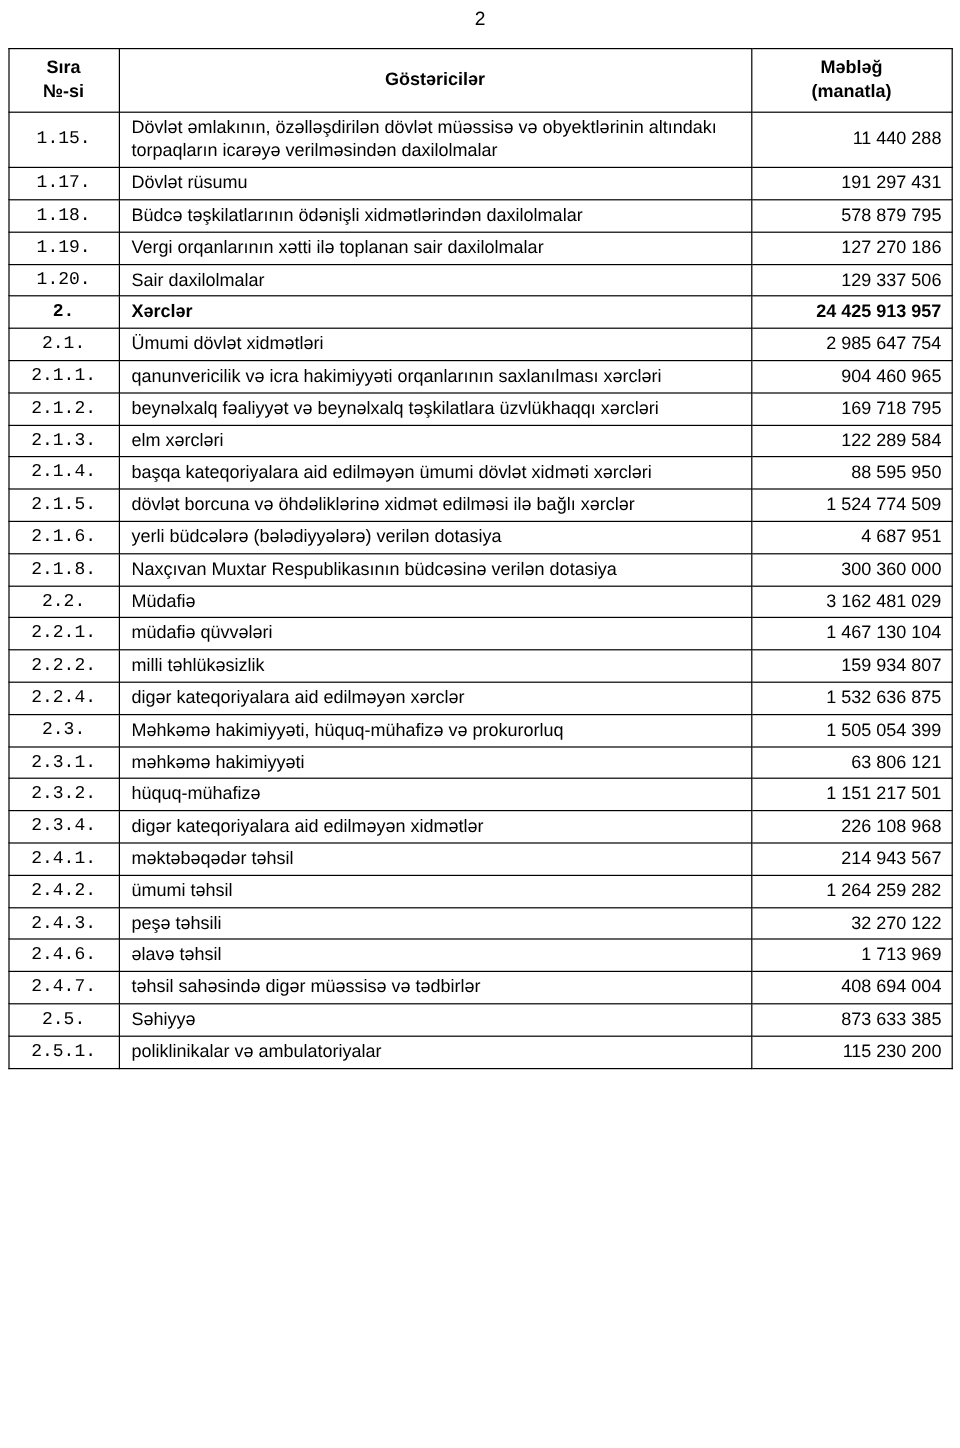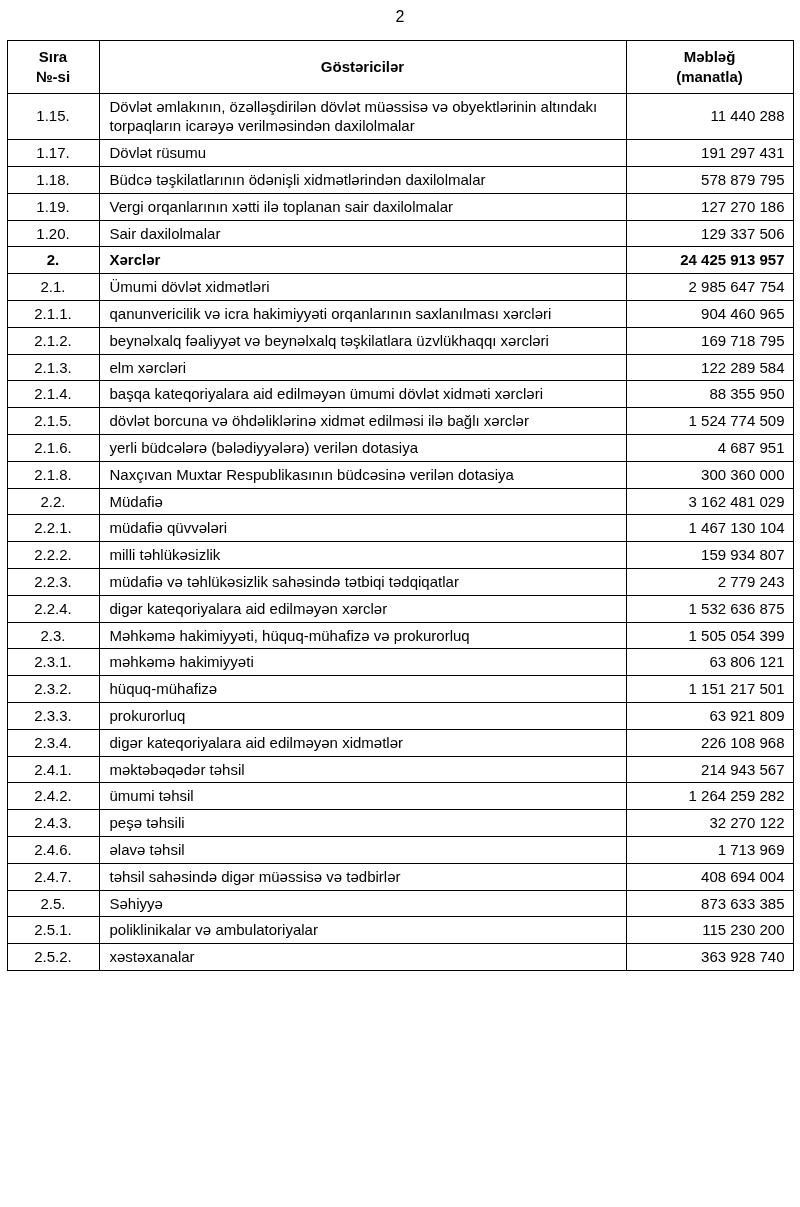--- a/index.html
+++ b/index.html
@@ -38,20 +38,21 @@
     white-space: pre-line;
     padding: 6px 4px;
     font-size: 15px;
   }
   col.c-no     { width: 92px; }
   col.c-label  { width: 527px; }
   col.c-amount { width: 167px; }
   td.col-no {
     text-align: center;
     padding: 3px 2px;
+    font-family: Liberation Mono, monospace;
   }
   td.col-label {
     text-align: left;
     padding: 3px 10px;
   }
   td.col-amount {
     text-align: right;
     padding: 3px 8px;
     white-space: nowrap;
   }
@@ -127,21 +128,21 @@
           <td class="col-amount">169 718 795</td>
         </tr>
         <tr>
           <td class="col-no">2.1.3.</td>
           <td class="col-label">elm xərcləri</td>
           <td class="col-amount">122 289 584</td>
         </tr>
         <tr>
           <td class="col-no">2.1.4.</td>
           <td class="col-label">başqa kateqoriyalara aid edilməyən ümumi dövlət xidməti xərcləri</td>
-          <td class="col-amount">88 355 950</td>
+          <td class="col-amount">88 595 950</td>
         </tr>
         <tr>
           <td class="col-no">2.1.5.</td>
           <td class="col-label">dövlət borcuna və öhdəliklərinə xidmət edilməsi ilə bağlı xərclər</td>
           <td class="col-amount">1 524 774 509</td>
         </tr>
         <tr>
           <td class="col-no">2.1.6.</td>
           <td class="col-label">yerli büdcələrə (bələdiyyələrə) verilən dotasiya</td>
           <td class="col-amount">4 687 951</td>
@@ -160,50 +161,40 @@
           <td class="col-no">2.2.1.</td>
           <td class="col-label">müdafiə qüvvələri</td>
           <td class="col-amount">1 467 130 104</td>
         </tr>
         <tr>
           <td class="col-no">2.2.2.</td>
           <td class="col-label">milli təhlükəsizlik</td>
           <td class="col-amount">159 934 807</td>
         </tr>
         <tr>
-          <td class="col-no">2.2.3.</td>
-          <td class="col-label">müdafiə və təhlükəsizlik sahəsində tətbiqi tədqiqatlar</td>
-          <td class="col-amount">2 779 243</td>
-        </tr>
-        <tr>
           <td class="col-no">2.2.4.</td>
           <td class="col-label">digər kateqoriyalara aid edilməyən xərclər</td>
           <td class="col-amount">1 532 636 875</td>
         </tr>
         <tr>
           <td class="col-no">2.3.</td>
           <td class="col-label">Məhkəmə hakimiyyəti, hüquq-mühafizə və prokurorluq</td>
           <td class="col-amount">1 505 054 399</td>
         </tr>
         <tr>
           <td class="col-no">2.3.1.</td>
           <td class="col-label">məhkəmə hakimiyyəti</td>
           <td class="col-amount">63 806 121</td>
         </tr>
         <tr>
           <td class="col-no">2.3.2.</td>
           <td class="col-label">hüquq-mühafizə</td>
           <td class="col-amount">1 151 217 501</td>
         </tr>
         <tr>
-          <td class="col-no">2.3.3.</td>
-          <td class="col-label">prokurorluq</td>
-          <td class="col-amount">63 921 809</td>
-        </tr>
-        <tr>
           <td class="col-no">2.3.4.</td>
           <td class="col-label">digər kateqoriyalara aid edilməyən xidmətlər</td>
           <td class="col-amount">226 108 968</td>
         </tr>
         <tr>
           <td class="col-no">2.4.1.</td>
           <td class="col-label">məktəbəqədər təhsil</td>
           <td class="col-amount">214 943 567</td>
         </tr>
         <tr>
@@ -228,21 +219,16 @@
         </tr>
         <tr>
           <td class="col-no">2.5.</td>
           <td class="col-label">Səhiyyə</td>
           <td class="col-amount">873 633 385</td>
         </tr>
         <tr>
           <td class="col-no">2.5.1.</td>
           <td class="col-label">poliklinikalar və ambulatoriyalar</td>
           <td class="col-amount">115 230 200</td>
-        </tr>
-        <tr>
-          <td class="col-no">2.5.2.</td>
-          <td class="col-label">xəstəxanalar</td>
-          <td class="col-amount">363 928 740</td>
         </tr>
       </tbody>
   </table>
 </div>
 
 </body></html>

